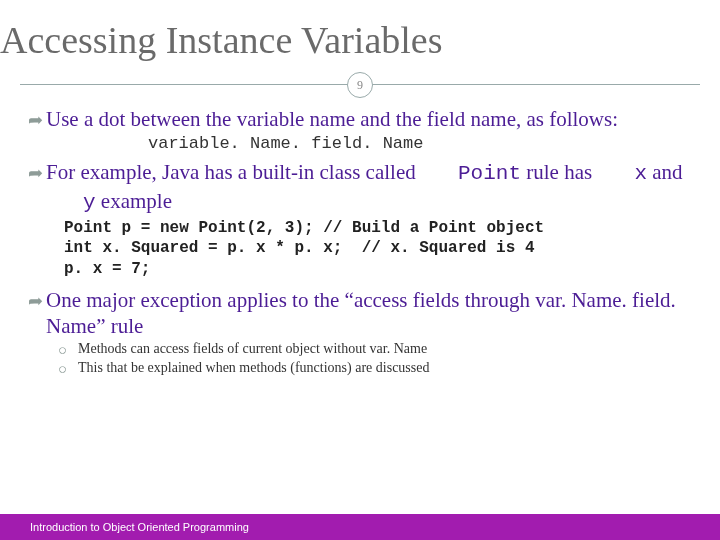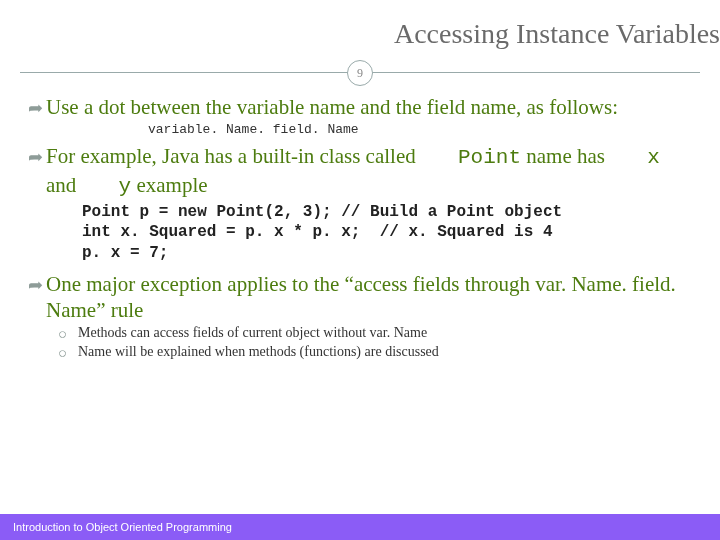--- a/index.html
+++ b/index.html
@@ -13,22 +13,22 @@
     overflow: hidden;
     position: relative;
   }
   .slide {
     width: 720px;
     height: 540px;
     position: relative;
     box-sizing: border-box;
   }
   .title {
-    text-align: right;
-    font-size: 28px;
+    text-align: left;
+    font-size: 38px;
     color: #6a6a6a;
     font-weight: normal;
     padding-top: 18px;
     padding-bottom: 8px;
     font-family: Georgia, serif;
   }
   .rule-wrap {
     position: relative;
     height: 30px;
     margin-bottom: 6px;
@@ -72,42 +72,42 @@
     font-size: 18px;
     color: #8e9c98;
     line-height: 1.25;
     padding-top: 3px;
     font-family: Arial, sans-serif;
   }
   .bullet .text {
     flex: 1;
     font-size: 21px;
     line-height: 1.25;
-    color: #4d7c0f;
+    color: #4c1d95;
     font-family: Georgia, serif;
   }
   .code-inline {
     font-family: 'Courier New', monospace;
     margin-left: 37px;
   }
   .snippet {
     font-family: 'Courier New', monospace;
-    font-size: 13px;
+    font-size: 17px;
     color: #333;
     margin-left: 120px;
     margin-top: 2px;
     margin-bottom: 6px;
   }
   .codeblock {
     font-family: 'Courier New', monospace;
     font-size: 16px;
     font-weight: bold;
     color: #222;
     white-space: pre;
-    margin-left: 54px;
+    margin-left: 36px;
     margin-top: 2px;
     margin-bottom: 8px;
     line-height: 1.28;
   }
   .sub {
     display: flex;
     align-items: flex-start;
     margin-left: 30px;
     margin-top: 0;
   }
@@ -124,27 +124,27 @@
     color: #333;
     font-family: Georgia, serif;
     line-height: 1.3;
   }
   .footer {
     position: absolute;
     left: 0;
     right: 0;
     bottom: 0;
     height: 26px;
-    background: #8b5cf6;
+    background: #a21caf;
     color: #fff;
     font-size: 11px;
     font-family: Arial, sans-serif;
     display: flex;
     align-items: center;
-    padding-left: 13px;
+    padding-left: 30px;
   }
 </style>
 </head>
 <body>
 
 <div class="slide">
 
   <div class="title">Accessing Instance Variables</div>
 
   <div class="rule-wrap">
@@ -153,36 +153,36 @@
   </div>
 
   <div class="content" id="content">
       <div class="bullet">
         <div class="icon">➦</div>
         <div class="text"><span>Use a dot between the variable name and the field name, as follows:</span></div>
       </div>
       <div class="snippet">variable. Name. field. Name</div>
       <div class="bullet">
         <div class="icon">➦</div>
-        <div class="text"><span>For example, Java has a built-in class called </span><span class="code-inline">Point</span><span> name has </span><span class="code-inline">x</span><span> and </span><span class="code-inline">y</span><span> example</span></div>
+        <div class="text"><span>For example, Java has a built-in class called </span><span class="code-inline">Point</span><span> rule has </span><span class="code-inline">x</span><span> and </span><span class="code-inline">y</span><span> example</span></div>
       </div>
       <div class="codeblock">Point p = new Point(2, 3); // Build a Point object
 int x. Squared = p. x * p. x;  // x. Squared is 4
 p. x = 7;</div>
       <div class="bullet">
         <div class="icon">➦</div>
         <div class="text"><span>One major exception applies to the “access fields through var. Name. field. Name” rule</span></div>
       </div>
       <div class="sub">
         <div class="icon">○</div>
         <div class="text">Methods can access fields of current object without var. Name</div>
       </div>
       <div class="sub">
         <div class="icon">○</div>
-        <div class="text">Name will be explained when methods (functions) are discussed</div>
+        <div class="text">This that be explained when methods (functions) are discussed</div>
       </div>
     </div>
 
   <div class="footer">
     <span>Introduction to Object Oriented Programming</span>
   </div>
 
 </div>
 
 </body></html>

